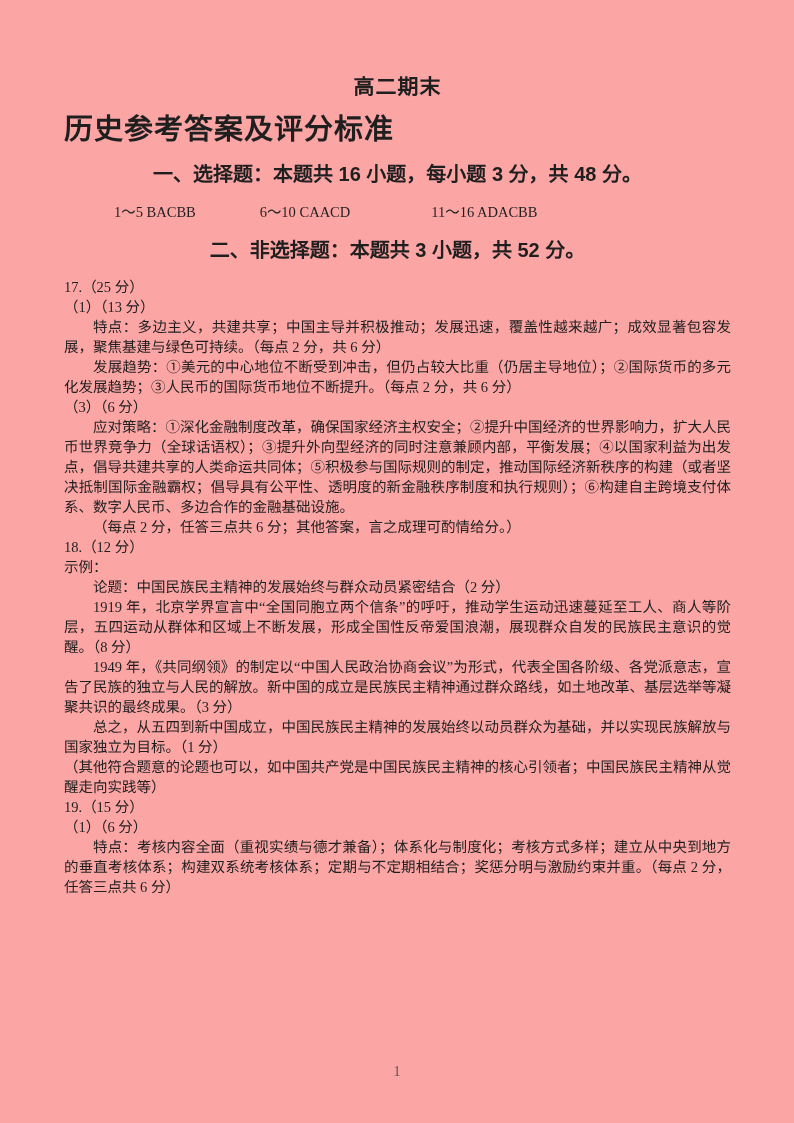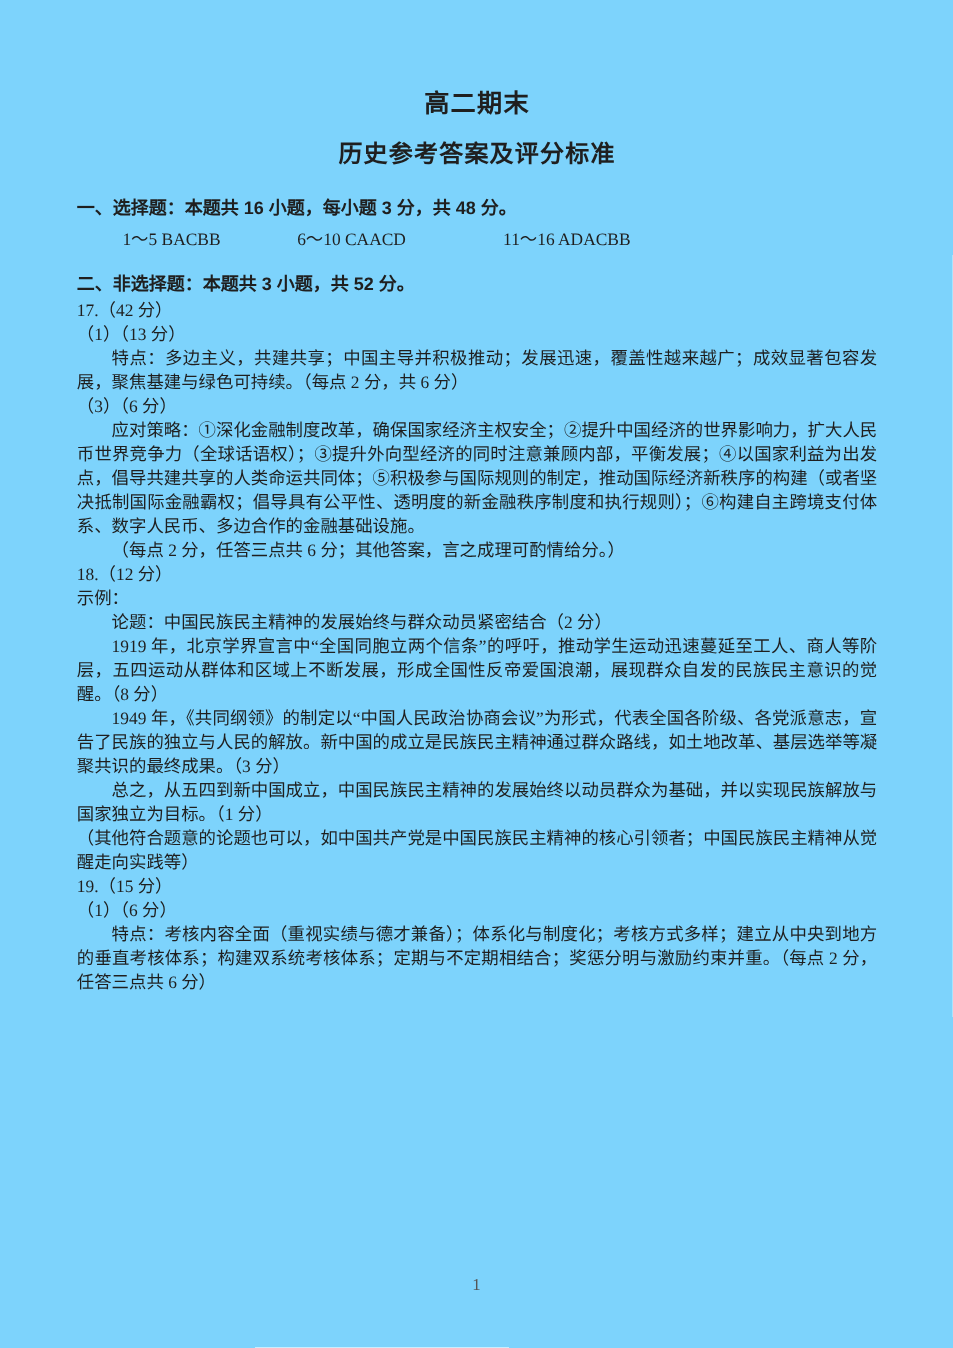--- a/index.html
+++ b/index.html
@@ -7,53 +7,54 @@
     padding: 0;
     background: #ffffff;
   }
   .page {
     position: relative;
     width: 794px;
     height: 1123px;
     box-sizing: border-box;
     margin: 0 auto;
     padding: 74px 63px 0 64px;
-    background: #7dd3fc;
+    background: #fca5a5;
     color: #1f1f1f;
     font-family: "Liberation Serif", "DejaVu Serif", serif;
     font-size: 14.5px;
     line-height: 20px;
   }
   .doc-title {
     margin: 0 0 13px 0;
     font-family: "Liberation Sans", "DejaVu Sans", sans-serif;
     font-weight: bold;
     font-size: 21px;
     line-height: 26px;
     text-align: center;
     letter-spacing: 1px;
   }
   .doc-subtitle {
     margin: 0 0 18px 0;
     font-family: "Liberation Sans", "DejaVu Sans", sans-serif;
     font-weight: bold;
-    font-size: 20px;
+    font-size: 29px;
     line-height: 32px;
-    text-align: center;
+    text-align: left;
     letter-spacing: 1px;
   }
   .sec-head {
-    margin: 0;
+    margin: 16px;
     font-family: "Liberation Sans", "DejaVu Sans", sans-serif;
     font-weight: bold;
-    font-size: 15px;
+    font-size: 20px;
     line-height: 22px;
+    text-align: center;
   }
   .answers-row {
-    margin: 4px;
+    margin: 16px;
     line-height: 22px;
     padding-left: 34px;
     white-space: nowrap;
   }
   .ans-1 { display: inline-block; width: 142px; }
   .ans-2 { display: inline-block; width: 168px; }
   .mt-sec2 { margin-top: 16px; }
   .mt-q18  { margin-top: 23px; }
   .mt-q19  { margin-top: 22px; }
   .line {
@@ -85,23 +86,24 @@
 
   <p class="sec-head">一、选择题：本题共 16 小题，每小题 3 分，共 48 分。</p>
   <p class="answers-row">
     <span class="ans-1">1～5 BACBB</span>
     <span class="ans-2">6～10 CAACD</span>
     <span class="ans-3">11～16 ADACBB</span>
   </p>
 
   <p class="sec-head mt-sec2">二、非选择题：本题共 3 小题，共 52 分。</p>
 
-  <p class="line">17.（42 分）</p>
+  <p class="line">17.（25 分）</p>
   <p class="line">（1）（13 分）</p>
   <p class="para">特点：多边主义，共建共享；中国主导并积极推动；发展迅速，覆盖性越来越广；成效显著包容发展，聚焦基建与绿色可持续。（每点 2 分，共 6 分）</p>
+  <p class="para">发展趋势：①美元的中心地位不断受到冲击，但仍占较大比重（仍居主导地位）；②国际货币的多元化发展趋势；③人民币的国际货币地位不断提升。（每点 2 分，共 6 分）</p>
   <p class="line">（3）（6 分）</p>
   <p class="para">应对策略：①深化金融制度改革，确保国家经济主权安全；②提升中国经济的世界影响力，扩大人民币世界竞争力（全球话语权）；③提升外向型经济的同时注意兼顾内部，平衡发展；④以国家利益为出发点，倡导共建共享的人类命运共同体；⑤积极参与国际规则的制定，推动国际经济新秩序的构建（或者坚决抵制国际金融霸权；倡导具有公平性、透明度的新金融秩序制度和执行规则）；⑥构建自主跨境支付体系、数字人民币、多边合作的金融基础设施。</p>
   <p class="para">（每点 2 分，任答三点共 6 分；其他答案，言之成理可酌情给分。）</p>
 
   <p class="line mt-q18">18.（12 分）</p>
   <p class="line">示例：</p>
   <p class="para">论题：中国民族民主精神的发展始终与群众动员紧密结合（2 分）</p>
   <p class="para">1919 年，北京学界宣言中“全国同胞立两个信条”的呼吁，推动学生运动迅速蔓延至工人、商人等阶层，五四运动从群体和区域上不断发展，形成全国性反帝爱国浪潮，展现群众自发的民族民主意识的觉醒。（8 分）</p>
   <p class="para">1949 年，《共同纲领》的制定以“中国人民政治协商会议”为形式，代表全国各阶级、各党派意志，宣告了民族的独立与人民的解放。新中国的成立是民族民主精神通过群众路线，如土地改革、基层选举等凝聚共识的最终成果。（3 分）</p>
   <p class="para">总之，从五四到新中国成立，中国民族民主精神的发展始终以动员群众为基础，并以实现民族解放与国家独立为目标。（1 分）</p>

